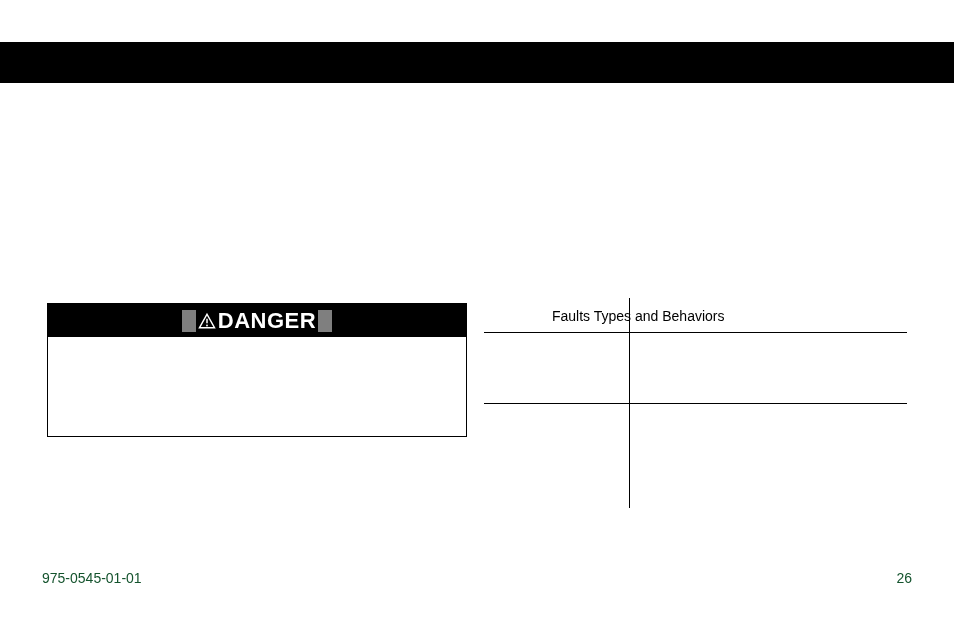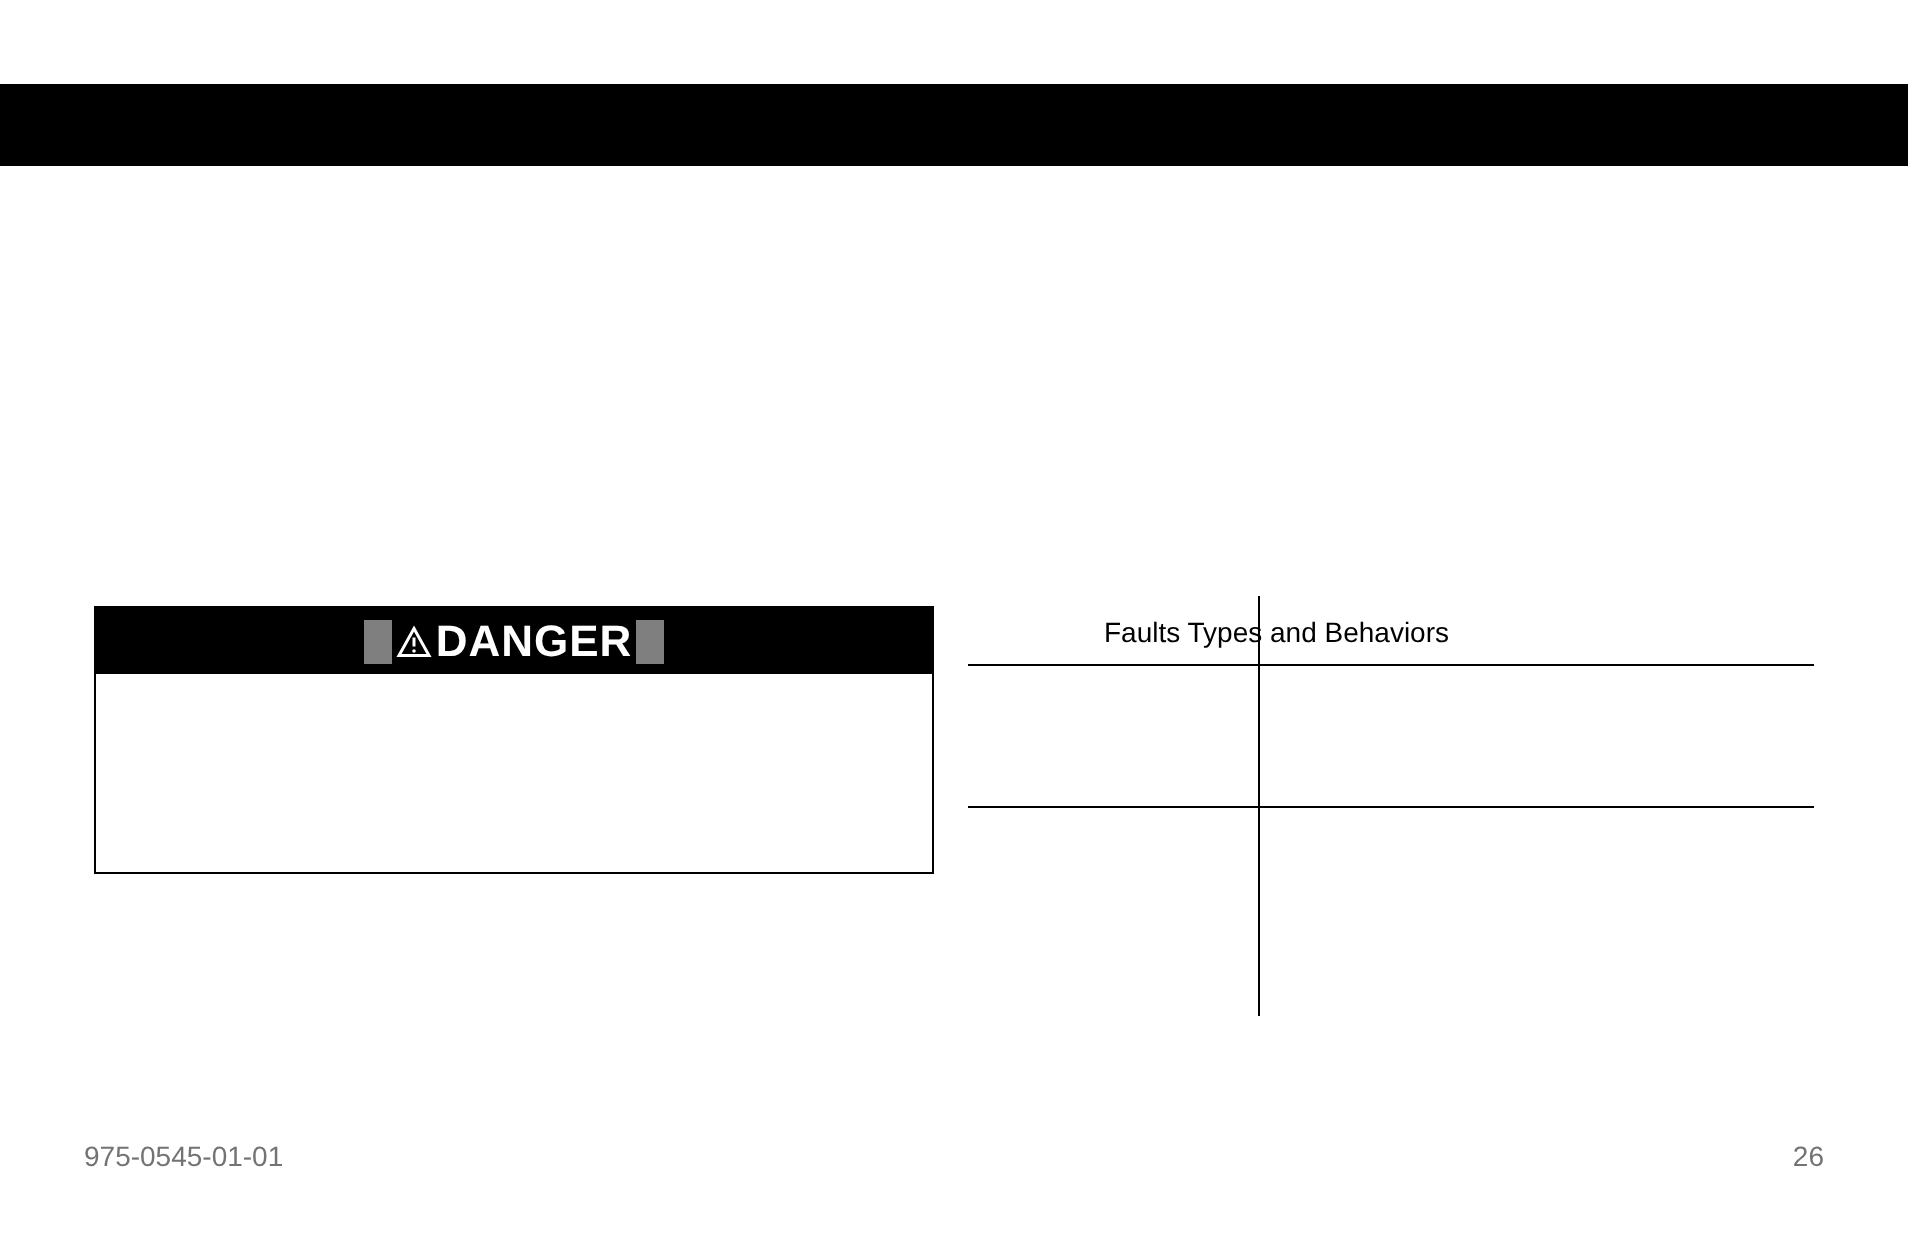--- a/index.html
+++ b/index.html
@@ -133,21 +133,21 @@
     border-left: 1px solid #000;
   }
   .footer {
     position: absolute;
     left: 42px;
     right: 42px;
     bottom: 32px;
     display: flex;
     justify-content: space-between;
     font-size: 14px;
-    color: #737373;
+    color: #14532d;
   }
 </style>
 </head>
 <body>
 
 <div class="page">
 
   <div class="black-band"></div>
 
   <div class="content-area">

